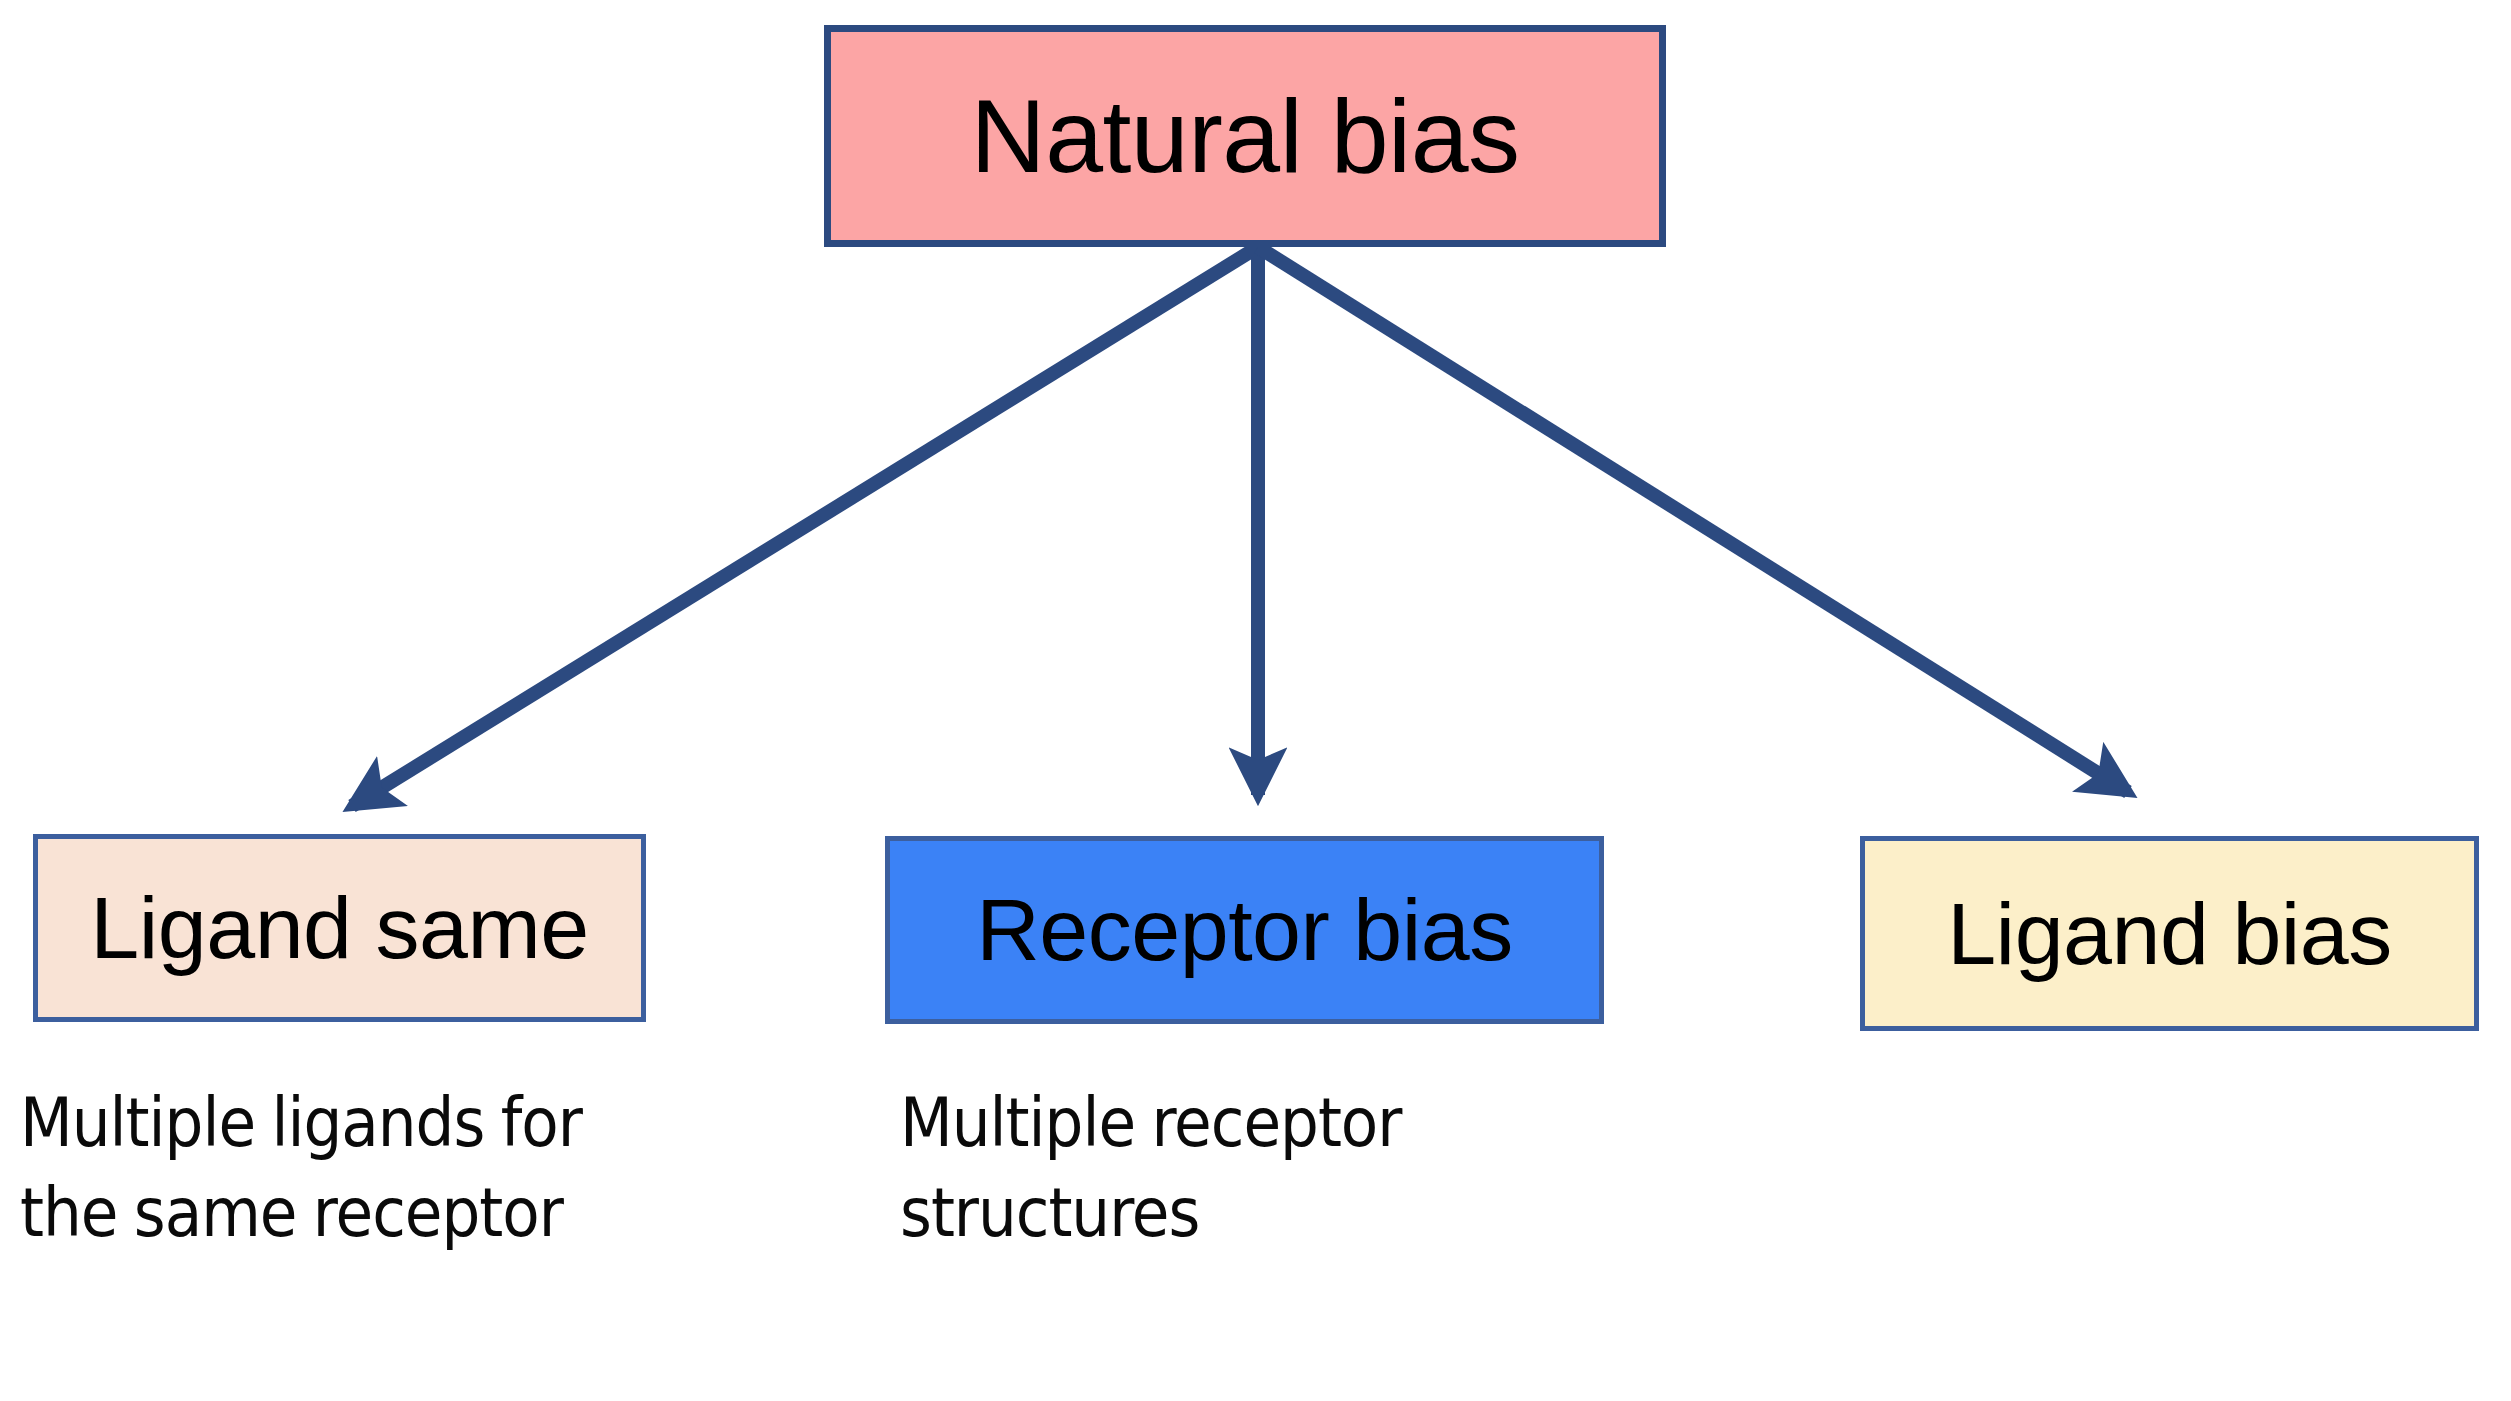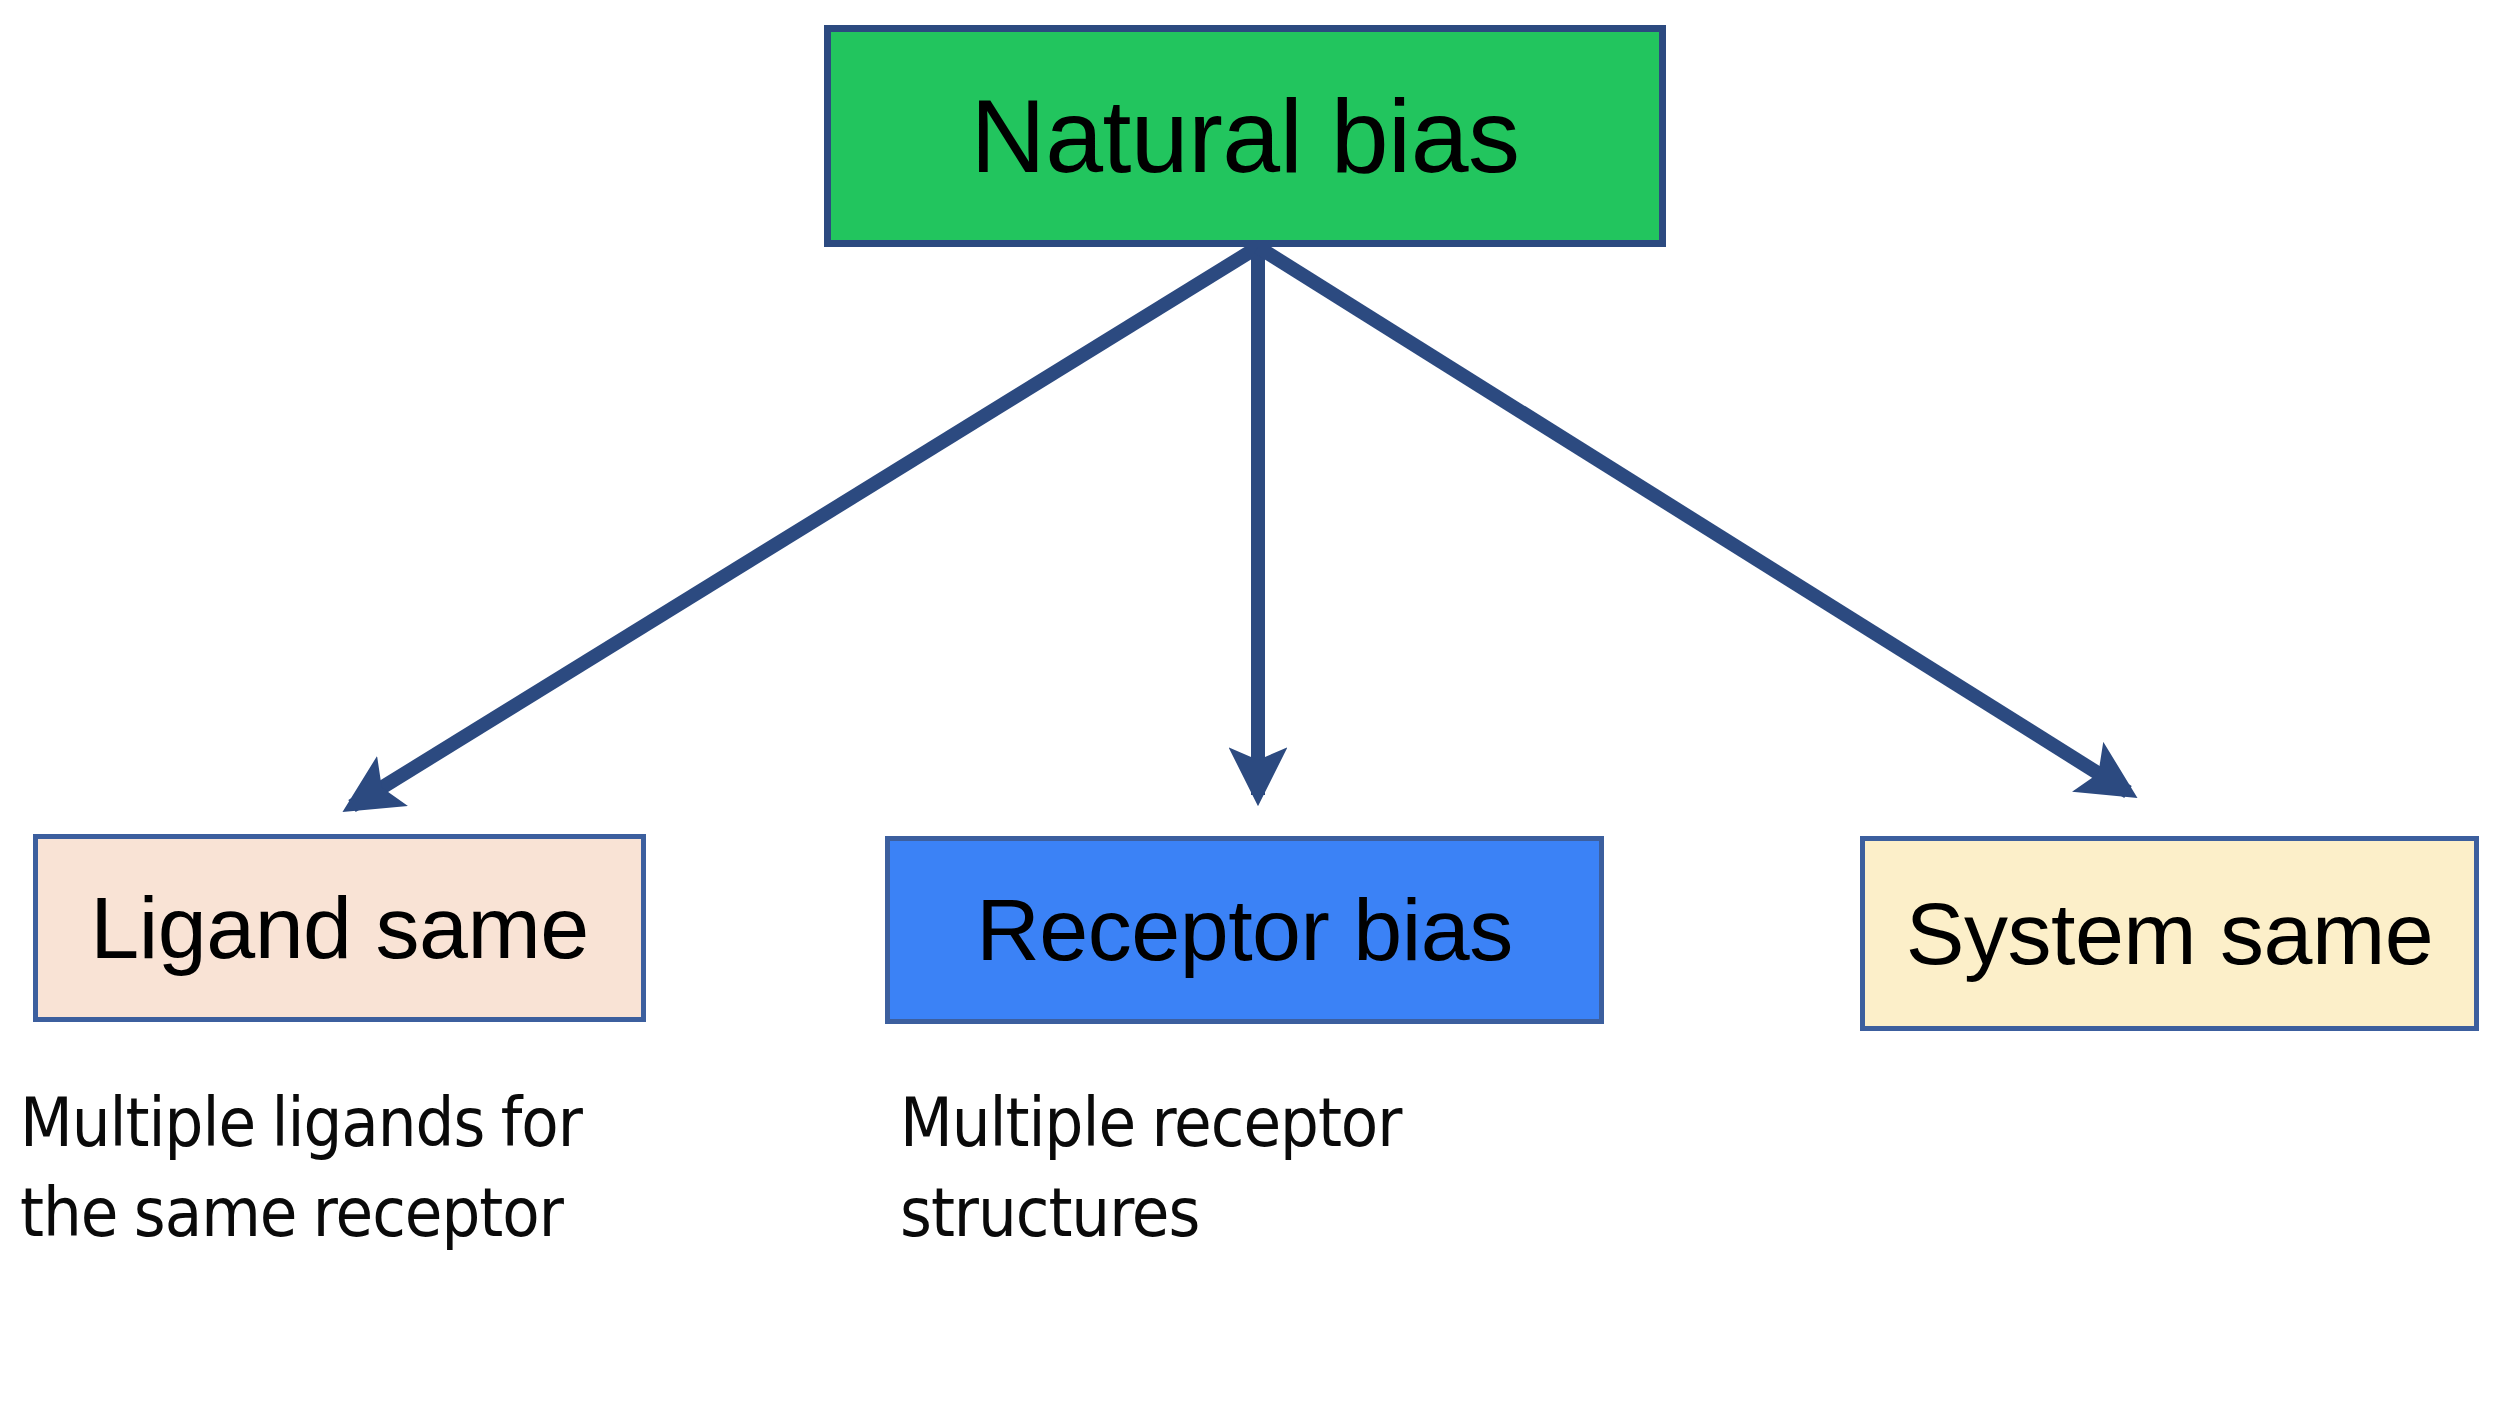--- a/index.html
+++ b/index.html
@@ -46,21 +46,21 @@
     line-height: 1;
     white-space: nowrap;
   }
 
   
   #node-root {
     left: 824px;
     top: 25px;
     width: 842px;
     height: 222px;
-    background: #22c55e;
+    background: #fca5a5;
     border: 7px solid #2c4a80;
   }
   #node-root .node-label {
     font-size: 104px;
   }
 
   
   .leaf {
     border: 5px solid #3c5f9e;
   }
@@ -145,16 +145,16 @@
     <span class="node-label">Ligand same</span>
   </div>
   <div class="caption" id="caption-ligand">Multiple ligands for the same receptor</div>
 
   <div class="node leaf" id="node-receptor">
     <span class="node-label">Receptor bias</span>
   </div>
   <div class="caption" id="caption-receptor">Multiple receptor structures</div>
 
   <div class="node leaf" id="node-system">
-    <span class="node-label">System same</span>
+    <span class="node-label">Ligand bias</span>
   </div>
 
 </div>
 
 </body></html>

